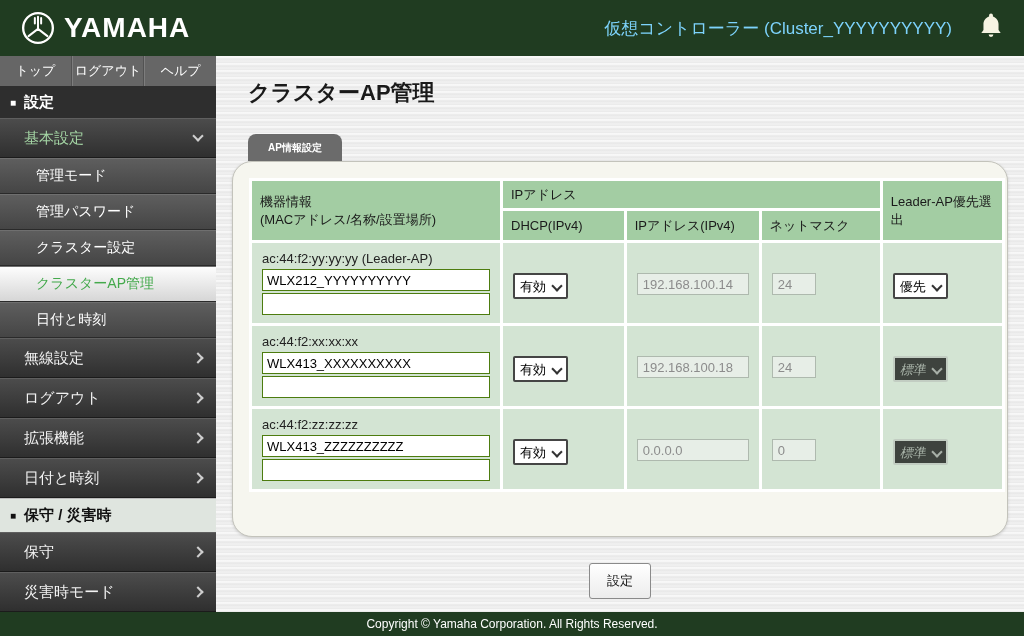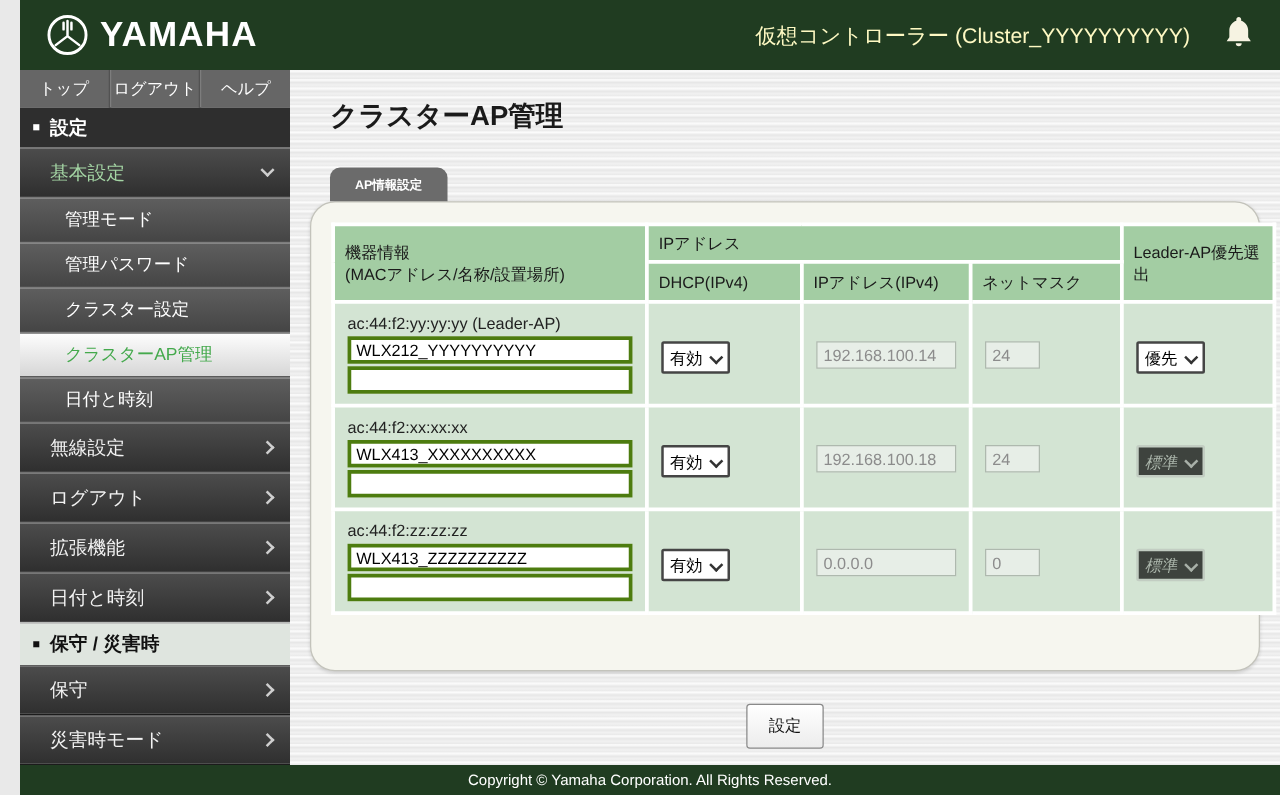--- a/index.html
+++ b/index.html
@@ -1,26 +1,26 @@
 <!DOCTYPE html>
 <html><head>
 <meta charset="utf-8">
 <style>
   * { margin:0; padding:0; box-sizing:border-box; }
   html,body { width:1024px; height:636px; overflow:hidden;
     font-family:"Liberation Sans","DejaVu Sans",sans-serif; }
-  .page { width:1024px; height:636px; display:flex; flex-direction:column; background:#e9e9e9;padding-left:16px; }
+  .page { width:1024px; height:636px; display:flex; flex-direction:column; background:#e9e9e9; }
 
   
   .hdr { height:56px; background:#203c21; display:flex; align-items:center; padding:0 20px; flex:none; }
   .logo { display:flex; align-items:center; gap:8px; }
   .logo svg { display:block; }
   .brand { color:#fff; font-size:28px; font-weight:bold; letter-spacing:1px; }
   .hdr-right { margin-left:auto; display:flex; align-items:center; gap:26px; }
-  .ctl-title { color:#fef9c3; font-size:17px; }
+  .ctl-title { color:#7dd3fc; font-size:17px; }
   .bell { width:26px; height:28px; }
 
   
   .mid { flex:1; display:flex; min-height:0;
     background:repeating-linear-gradient(180deg,#f4f4f4 0px,#fbfbfb 1px,#e7e7e7 3px,#f1f1f1 5px,#e9e9e9 7px); }
 
   
   .sb { width:216px; flex:none; display:flex; flex-direction:column; }
   .sb-tabs { height:30px; display:flex; background:#666; }
   .sb-tab { flex:1; color:#fff; font-size:13px; text-align:center; line-height:30px;
@@ -52,21 +52,21 @@
   .panel { background:#f6f6ef; border:1px solid #c3c3bb; border-radius:20px; padding:16px 16px 44px;
     box-shadow:0 1px 3px rgba(0,0,0,.15); }
   table.ap { border-collapse:collapse; width:756px; }
   .ap th, .ap td { border:3px solid #fff; }
   .ap th { background:#a3cda3; font-weight:normal; font-size:13px; color:#1a1a1a;
     text-align:left; padding:4px 8px; }
   .ap th.grp { height:30px; }
   .ap th.subh { height:32px; }
   .ap td { background:#d3e4d3; padding:8px 10px; vertical-align:top; height:76px; }
   .mac { font-size:13px; color:#222; margin-bottom:3px; }
-  .txt { display:block; width:228px; height:22px; border:3px solid #4d7c0f; background:#fff;
+  .txt { display:block; width:228px; height:22px; border:1px solid #4d7c0f; background:#fff;
     font-size:13px; padding:1px 4px; margin-top:2px; font-family:inherit; }
   .ro { height:22px; border:1px solid #aeb9ae; background:#e7eee7; color:#8c8c8c;
     font-size:13px; padding:1px 5px; margin-top:22px; font-family:inherit; }
   .ro.ip { width:112px; } .ro.mask { width:44px; }
   .selwrap { position:relative; display:inline-block; margin-top:22px; }
   .selwrap::after { content:""; position:absolute; right:7px; top:9px; width:6px; height:6px;
     border-right:2px solid #333; border-bottom:2px solid #333; transform:rotate(45deg); pointer-events:none; }
   .selwrap.dis::after { border-color:#a8b0a8; }
   select { -webkit-appearance:none; appearance:none; font-family:inherit; font-size:13px;
     border:2px solid #454545; border-radius:2px; background:#fff; padding:2px 20px 2px 5px; height:26px; }

